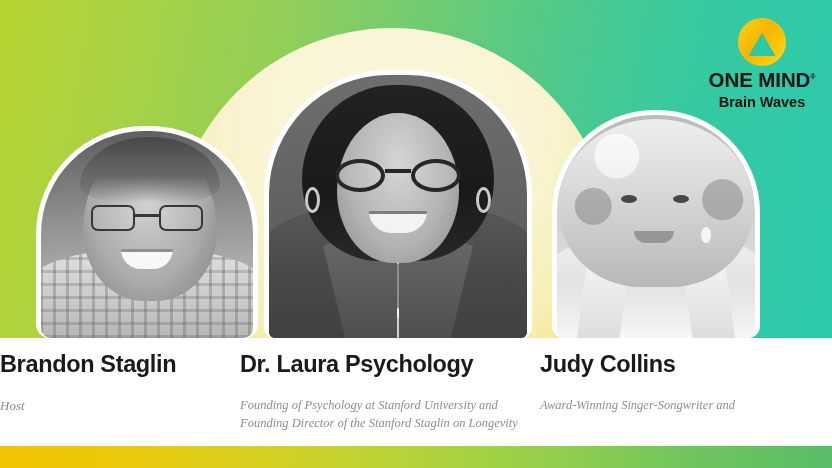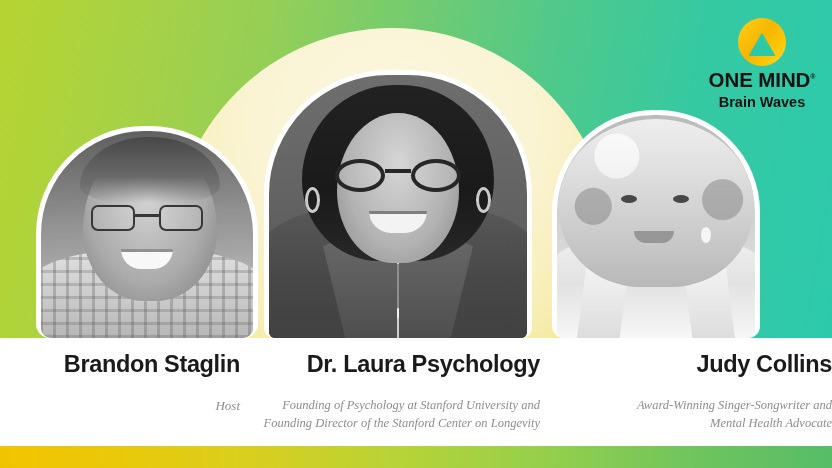--- a/index.html
+++ b/index.html
@@ -363,21 +363,21 @@
     position: absolute;
     left: 0;
     top: 338px;
     width: 832px;
     height: 108px;
     background: #ffffff;
     display: flex;
   }
   .caption {
     flex: 0 0 auto;
-    text-align: right;
+    text-align: left;
     padding-top: 14px;
   }
   #c-brandon { width: 240px; }
   #c-laura   { width: 300px; }
   #c-judy    { width: 292px; }
 
   .speaker-name {
     font-family: "Liberation Sans", sans-serif;
     font-weight: 700;
     font-size: 23px;
@@ -503,28 +503,27 @@
 
     <div class="caption" id="c-brandon">
       <div class="speaker-name">Brandon Staglin</div>
       <div class="speaker-role">Host</div>
     </div>
 
     <div class="caption" id="c-laura">
       <div class="speaker-name">Dr. Laura Psychology</div>
       <div class="speaker-role">
         <div>Founding of Psychology at Stanford University and</div>
-        <div>Founding Director of the Stanford Center on Longevity</div>
+        <div>Founding Director of the Stanford Staglin on Longevity</div>
       </div>
     </div>
 
     <div class="caption" id="c-judy">
       <div class="speaker-name">Judy Collins</div>
       <div class="speaker-role">
         <div>Award-Winning Singer-Songwriter and</div>
-        <div>Mental Health Advocate</div>
       </div>
     </div>
   </div>
 
   <div class="footer-bar"></div>
 
 </div>
 
 </body></html>

